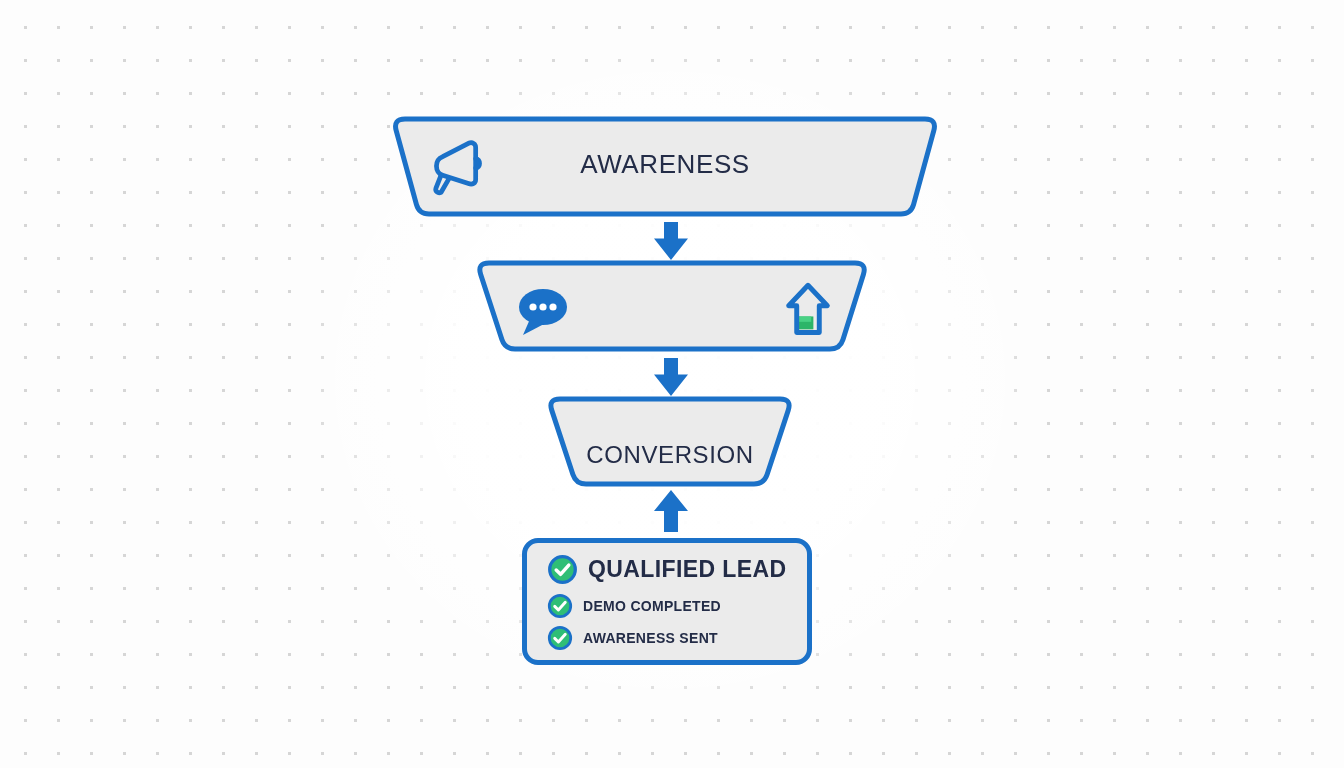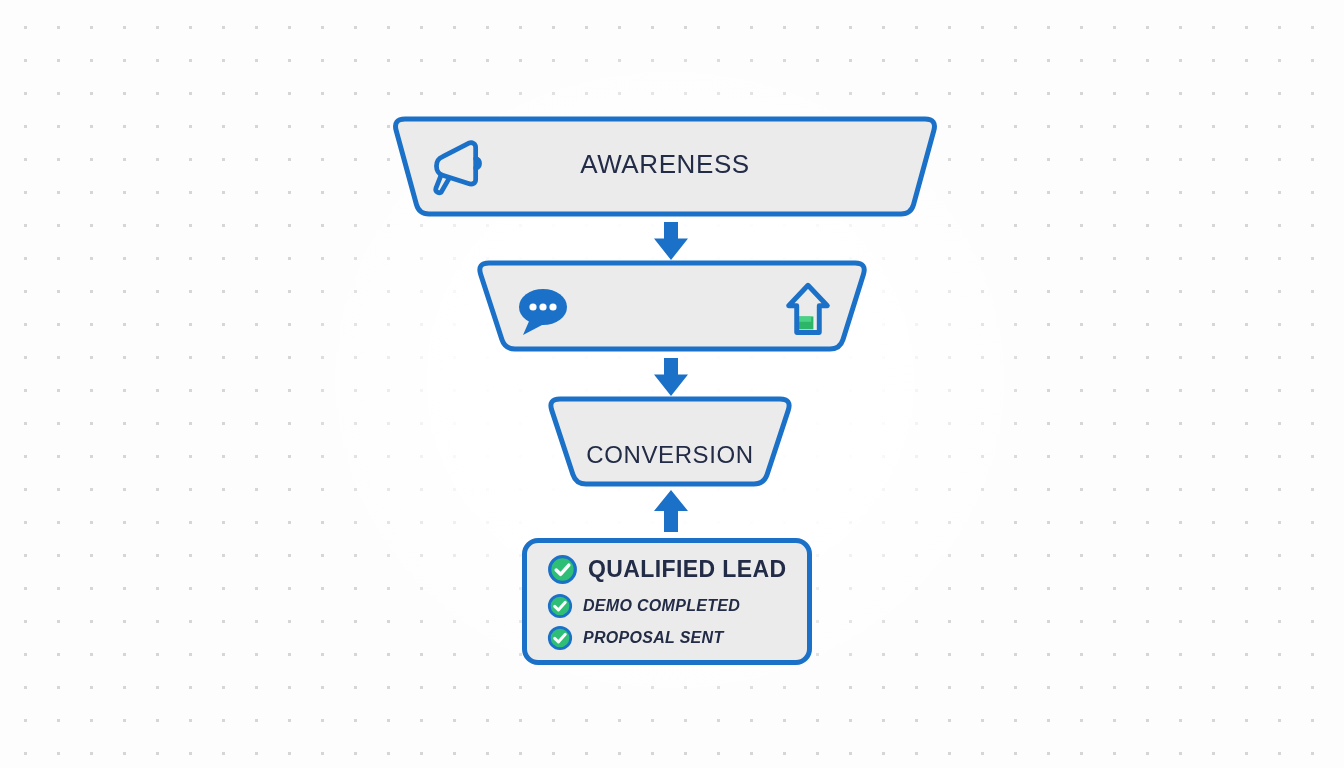--- a/index.html
+++ b/index.html
@@ -28,21 +28,21 @@
   .lbl-conversion { left:545px; top:396px; width:250px; height:118px; font-size:24px; }
   .lead-card {
     position:absolute; left:522px; top:538px; width:290px; height:127px;
     box-sizing:border-box; background:#ebebeb;
     border:5px solid #1b71c8; border-radius:16px;
     display:flex; flex-direction:column; justify-content:center;
     padding:6px 0 4px 20px; gap:6px;text-align:right;
   }
   .lead-row { display:flex; align-items:center; gap:10px; color:#232c47; font-weight:bold; }
   .lead-row.title { font-size:23px; letter-spacing:0.4px; margin-bottom:2px; }
-  .lead-row.item  { font-size:16px; letter-spacing:0.3px;font-style:italic; }
+  .lead-row.item  { font-size:14px; letter-spacing:0.3px; }
   .lead-row .txt { white-space:nowrap; }
   svg { display:block; }
 </style>
 </head>
 <body>
 
 <div class="canvas">
   <div class="dots"></div>
   <div class="glow"></div>
 
@@ -107,16 +107,16 @@
         <circle cx="16" cy="16" r="13.2" fill="#2fbe76" stroke="#1b71c8" stroke-width="3.4"></circle>
         <path d="M9.5 16.5 L 14 21 L 22.5 11.5" fill="none" stroke="#ffffff" stroke-width="3.6" stroke-linecap="round" stroke-linejoin="round"></path>
       </svg>
       <span class="txt">DEMO COMPLETED</span>
     </div>
     <div class="lead-row item">
       <svg width="26" height="26" viewBox="0 0 32 32">
         <circle cx="16" cy="16" r="13.2" fill="#2fbe76" stroke="#1b71c8" stroke-width="3.4"></circle>
         <path d="M9.5 16.5 L 14 21 L 22.5 11.5" fill="none" stroke="#ffffff" stroke-width="3.6" stroke-linecap="round" stroke-linejoin="round"></path>
       </svg>
-      <span class="txt">PROPOSAL SENT</span>
+      <span class="txt">AWARENESS SENT</span>
     </div>
   </div>
 </div>
 
 </body></html>

